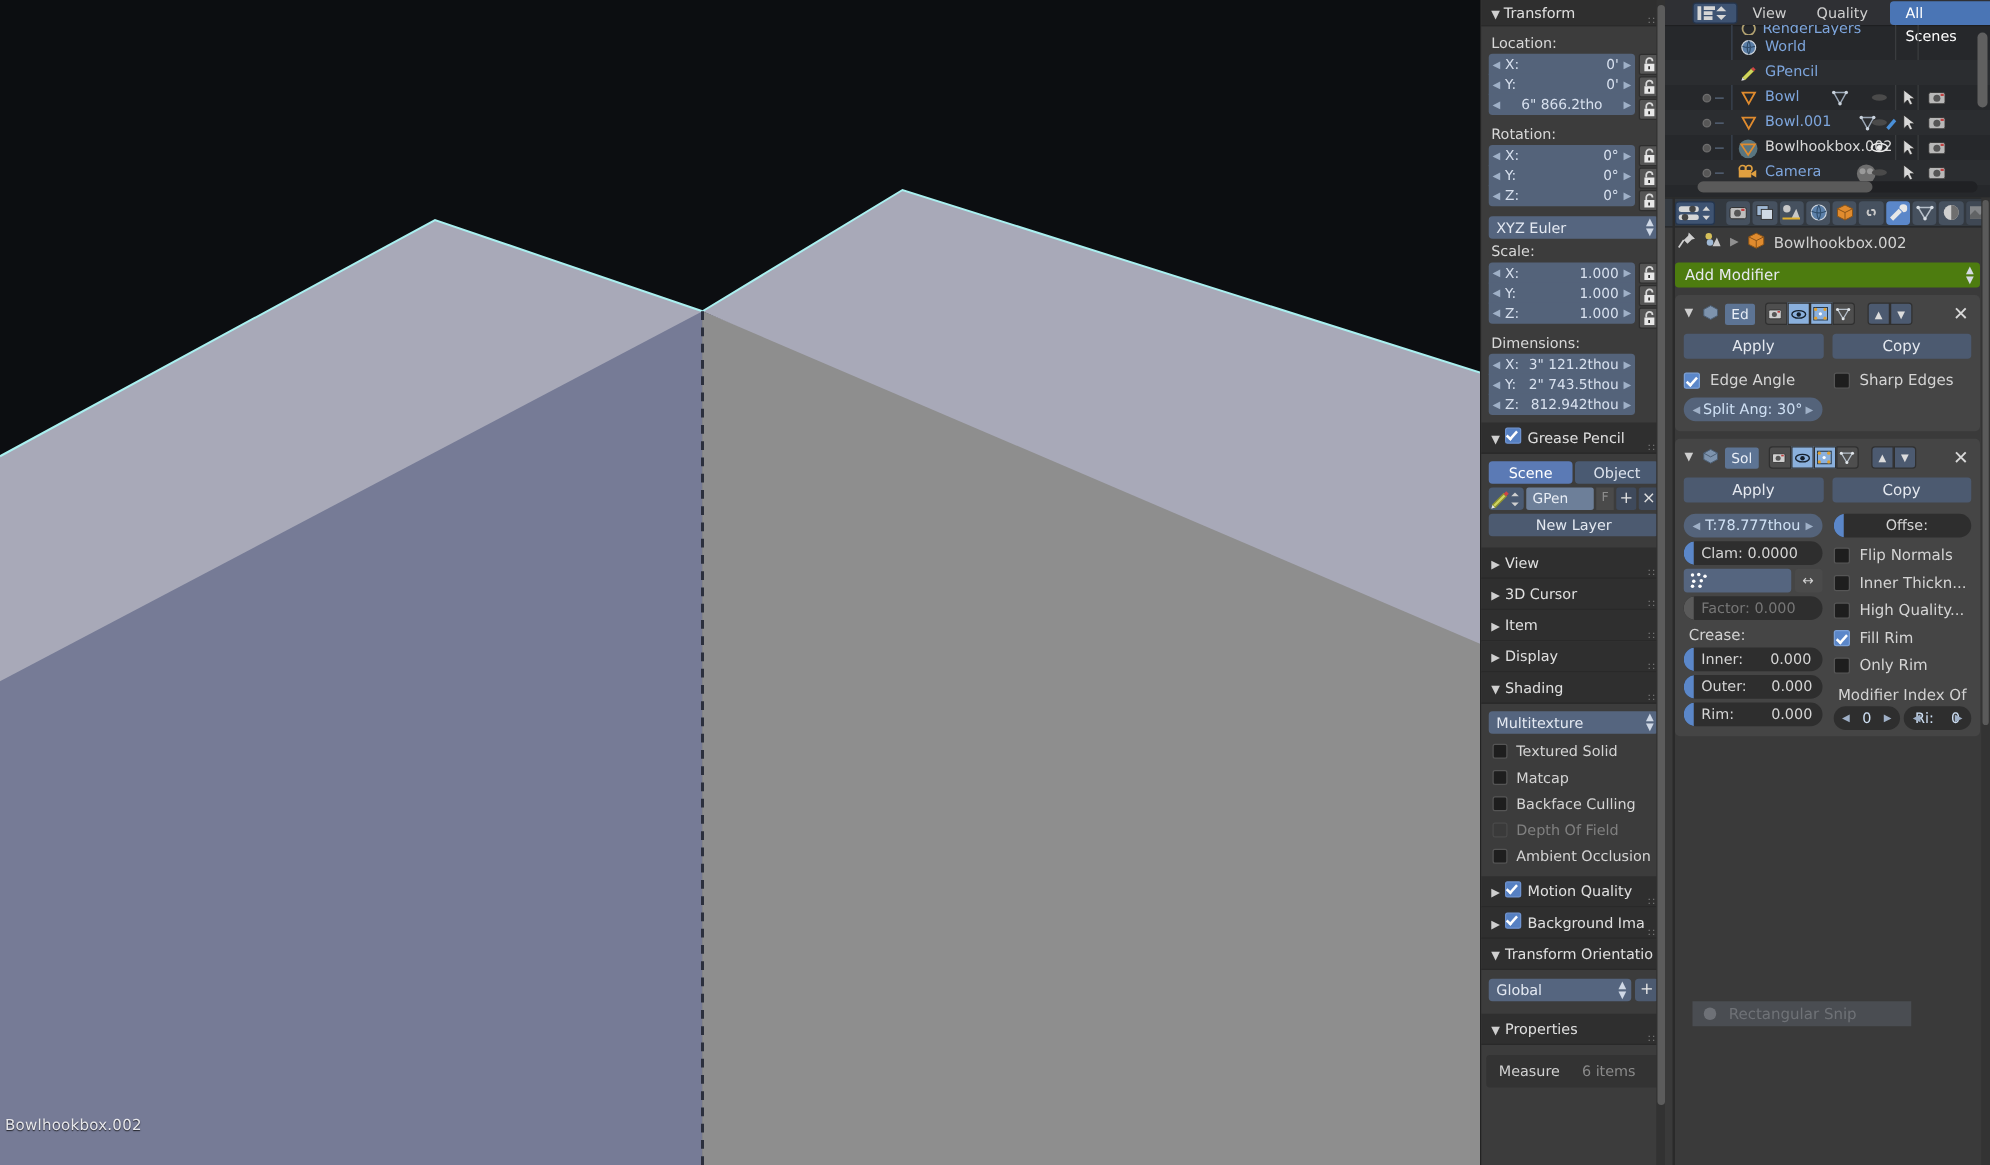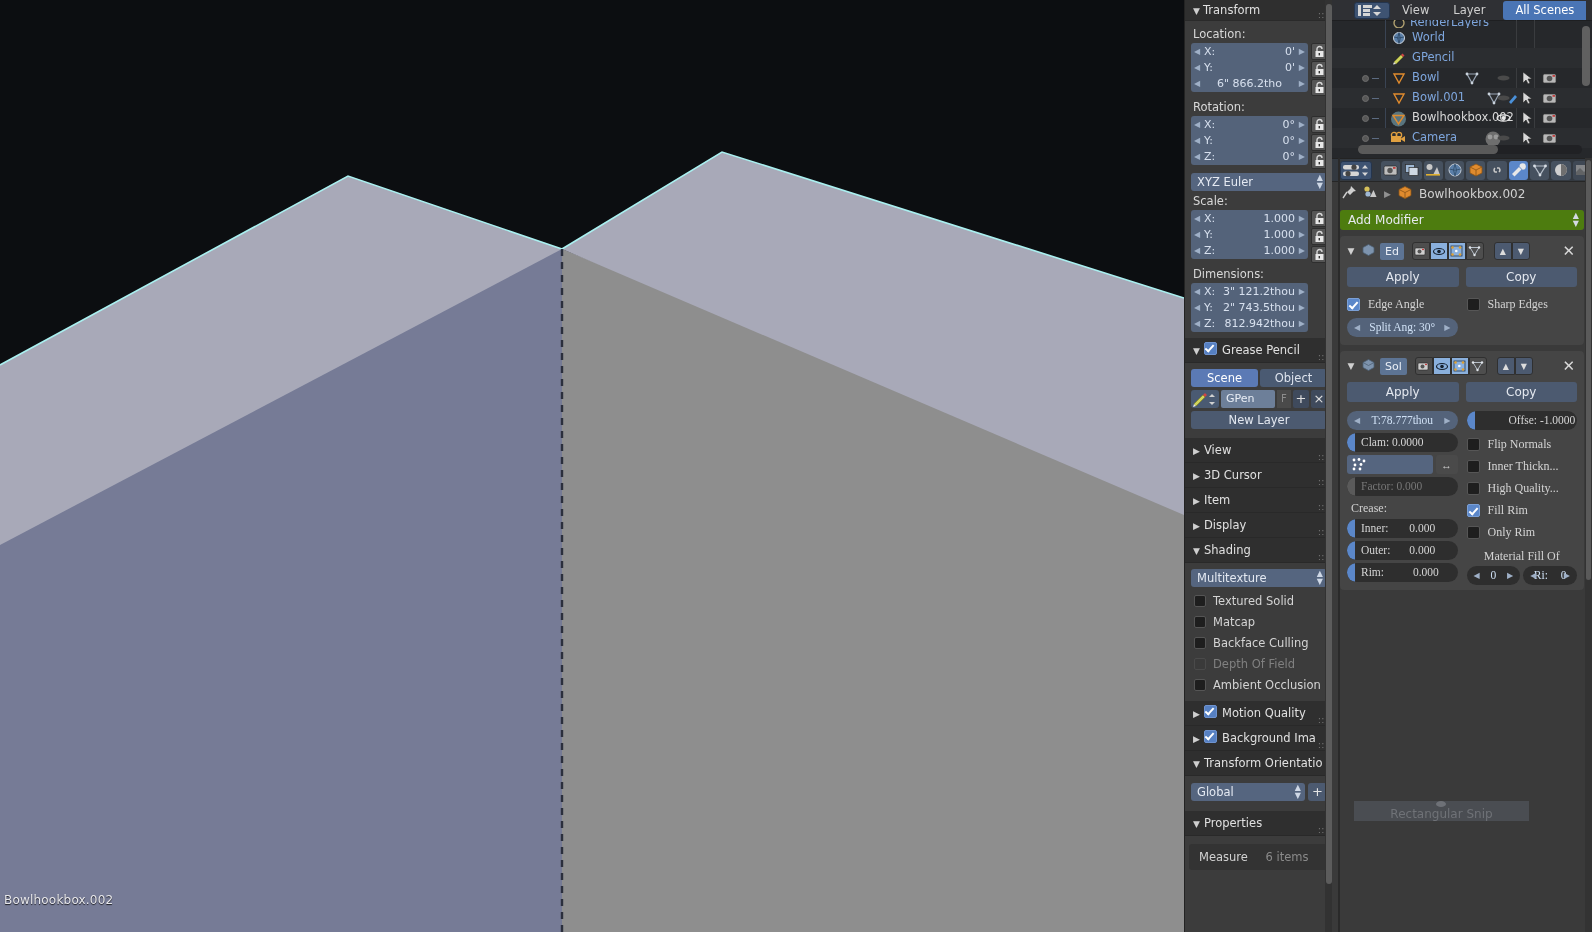--- a/index.html
+++ b/index.html
@@ -250,21 +250,21 @@
   }
   .mod-ud:first-child { border-radius:3px 0 0 3px; }
   .mod-ud:last-child { border-radius:0 3px 3px 0; }
   .mod-x { margin-left:auto; margin-right:4px; color:#d9d9d9; font-size:15px; line-height:14px; }
 
   .mod-ac { display:flex; gap:7px; margin:6px 2px; }
   .mod-ac .b {
     flex:1; height:20px; line-height:20px; text-align:center; background:#4c5a70;
     color:#e4e8ef; font-size:12px; border-radius:3px;
   }
-  .mod-grid { display:flex; gap:9px; padding:0 2px;font-family:Liberation Serif, serif; }
+  .mod-grid { display:flex; gap:9px; padding:0 2px; }
   .mod-col { flex:1; }
   .mod-chk { display:flex; align-items:center; height:22px; font-size:12px; color:#d4d4d4; }
   .mod-chk .cb {
     width:13px; height:13px; background:#1e1e1e; border:1px solid #565656;
     border-radius:2px; margin-right:8px; position:relative; box-sizing:border-box;
   }
   .mod-chk .cb.on { background:#5b87c9; border-color:#7ba0d6; }
   .mod-chk .cb.on:after {
     content:''; position:absolute; left:3px; top:1px; width:3px; height:7px;
     border:solid #fff; border-width:0 2px 2px 0; transform:rotate(42deg);
@@ -296,21 +296,21 @@
   .matidx-row { display:flex; gap:3px; }
   .matidx {
     flex:1; height:19px; line-height:19px; border-radius:10px; background:#2e2e2e;
     color:#cfe0f4; font-size:11.5px; text-align:center; position:relative;
   }
   .matidx .arrL { position:absolute; left:7px; top:0; font-size:8px; color:#9fb0c7;}
   .matidx .arrR { position:absolute; right:7px; top:0; font-size:8px; color:#9fb0c7;}
 
   .snipbar {
     position:absolute; left:22px; bottom:112px; width:175px; height:20px;
-    background:#4a4d52; display:flex; align-items:center;flex-direction:column;
+    background:#4a4d52; display:flex; align-items:center;
   }
   .snipbar .dot {
     width:10px; height:10px; border-radius:50%; background:#6e7177; margin:0 10px 0 9px;
   }
   .snipbar .txt { color:#6f7277; font-size:12px; }
 
   .rc-scroll { position:absolute; right:0; top:158px; width:7px; height:774px; background:#333; }
   .rc-scroll .thumb { position:absolute; left:1px; top:2px; width:5px; height:420px; background:#5a5a5a; border-radius:3px;}
   .divider-v { position:absolute; left:1332px; top:0; width:2px; height:932px; background:#191919; }
   .divider-v2 { position:absolute; left:1338px; top:158px; width:2px; height:774px; background:#2a2a2a; }
@@ -639,21 +639,21 @@
           <svg width="34" height="15" viewBox="0 0 34 15">
               <rect x="3" y="2" width="3" height="11" fill="#d6d6d6"></rect>
               <rect x="8" y="2" width="9" height="3" fill="#d6d6d6"></rect>
               <rect x="8" y="6" width="7" height="3" fill="#d6d6d6"></rect>
               <rect x="8" y="10" width="7" height="3" fill="#d6d6d6"></rect>
               <path d="M22 2 L26 6 H18 Z" fill="#d6d6d6"></path>
               <path d="M22 13 L26 9 H18 Z" fill="#d6d6d6"></path>
             </svg>
         </div>
         <div class="ol-menu">View</div>
-        <div class="ol-menu">Layer</div>
+        <div class="ol-menu">Quality</div>
         <div class="ol-filter">All Scenes</div>
       </div>
       <div class="ol-rows">
         <div class="ol-vline"></div>
         <div class="ol-colsep" style="left:184px;"></div>
         <div class="ol-colsep" style="left:202px;"></div>
 
         <div class="ol-row" style="height:8px;overflow:hidden;">
           <span class="ol-icon" style="left:60px;top:-4px;">
             <svg width="14" height="14" viewBox="0 0 14 14">
@@ -1135,21 +1135,21 @@
                 <span>High Quality...</span>
               </div>
               <div class="mod-chk">
                 <span class="cb on"></span>
                 <span>Fill Rim</span>
               </div>
               <div class="mod-chk">
                 <span class="cb"></span>
                 <span>Only Rim</span>
               </div>
-              <div class="mod-matlabel">Material Fill Of</div>
+              <div class="mod-matlabel">Modifier Index Of</div>
               <div class="matidx-row">
                 <div class="matidx">
                   <span class="arrL">◀</span>
                   <span>0</span>
                   <span class="arrR">▶</span>
                 </div>
                 <div class="matidx">
                   <span class="arrL">◀</span>
                   <span>Ri:</span>
                   <span style="margin-left:10px;">0</span>

